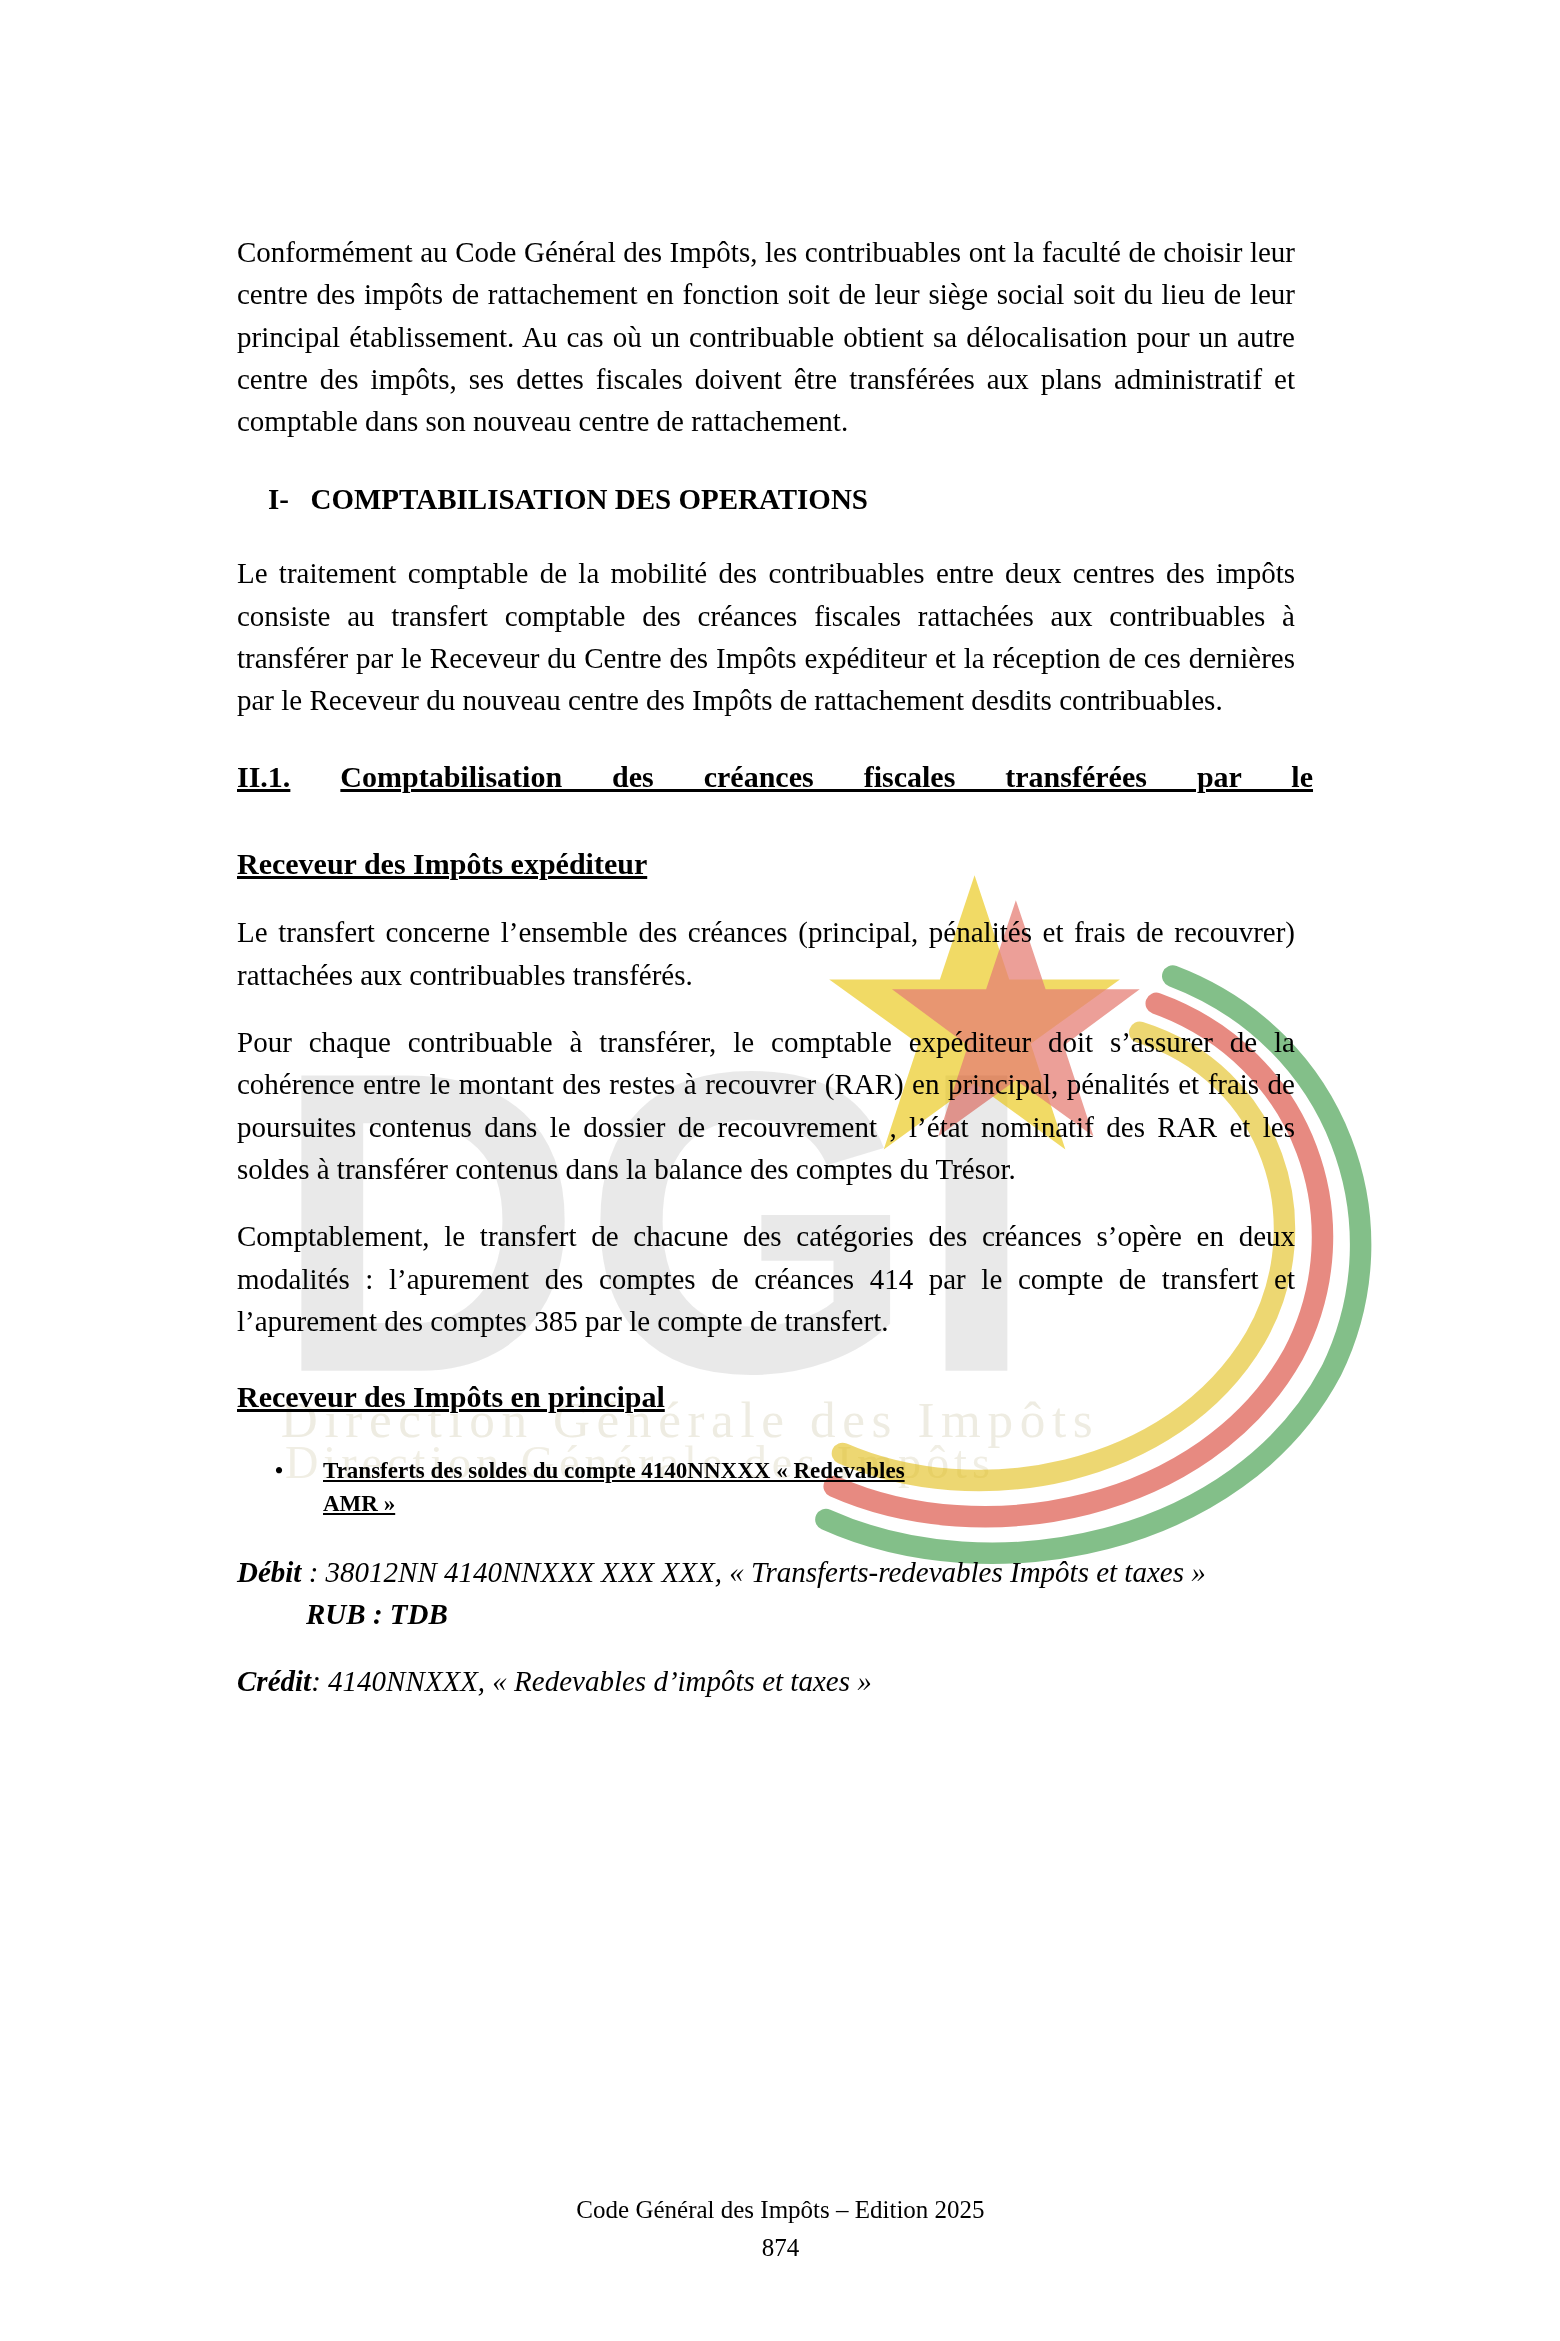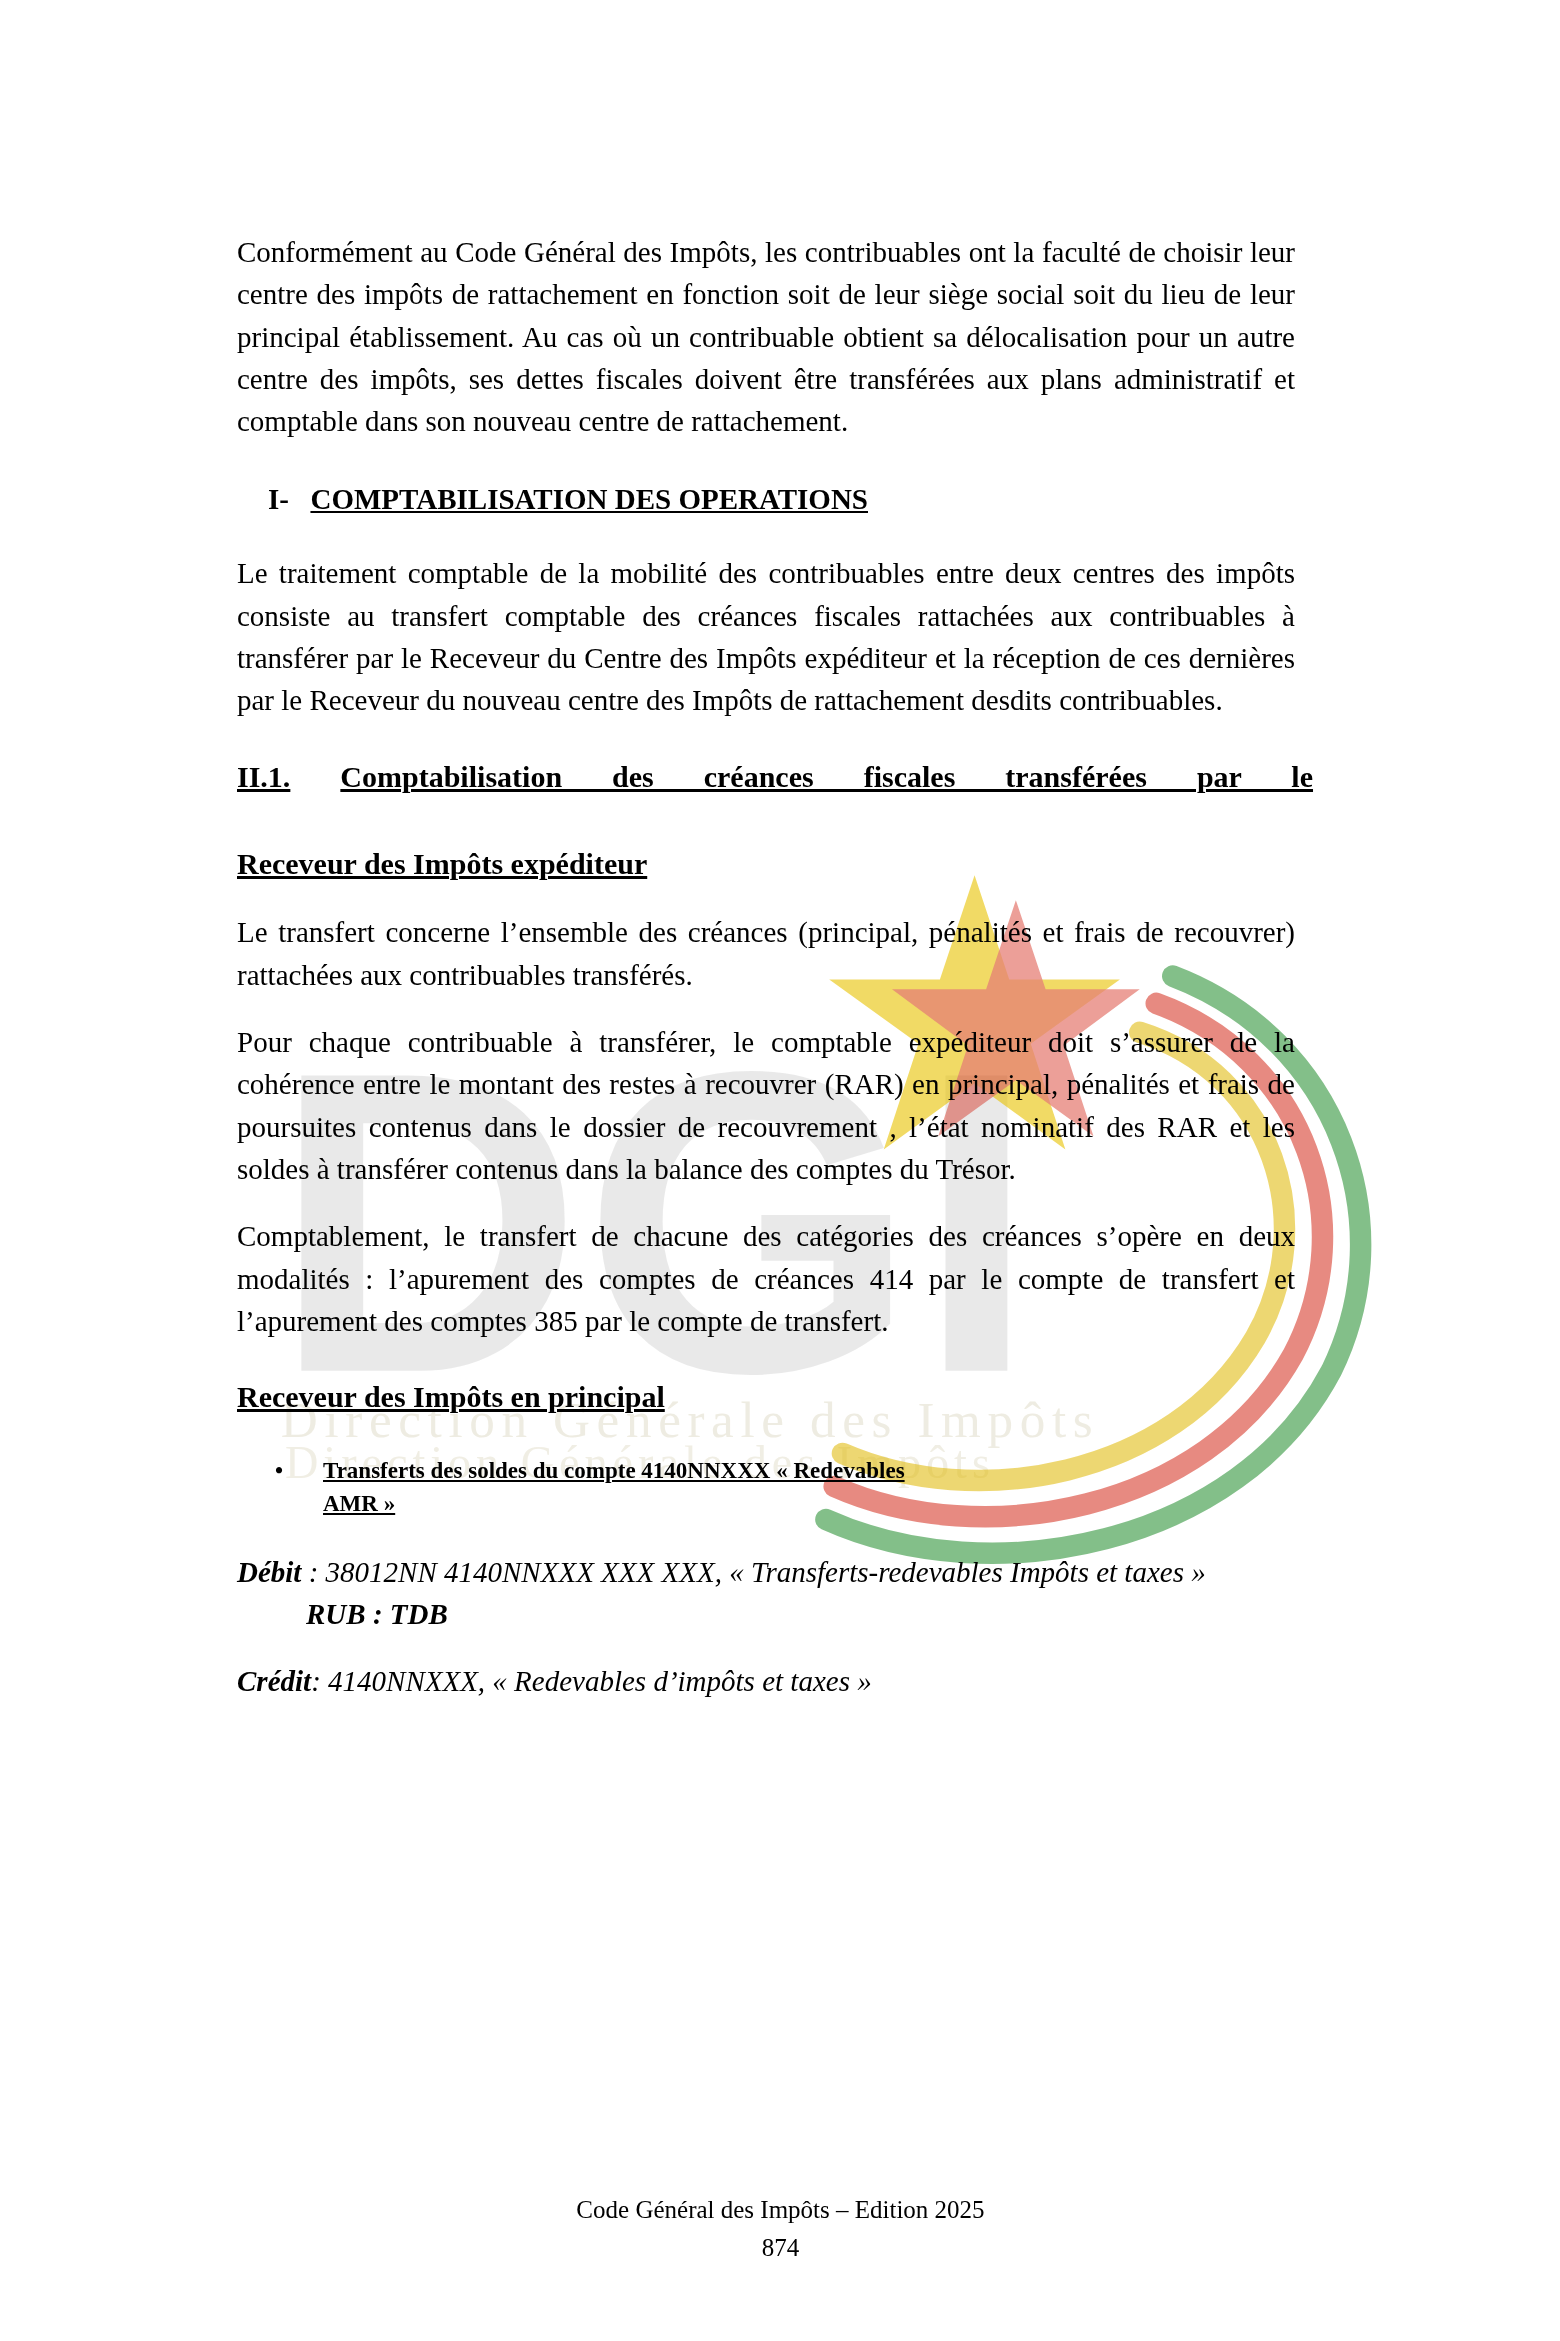--- a/index.html
+++ b/index.html
@@ -44,21 +44,21 @@
   h2.section {
     font-size: 29px;
     font-weight: bold;
     margin: 36px 0 33px 0;
     line-height: 1.4;
     display: flex;
     gap: 21.5px;
     padding-left: 31px;
   }
   h2.section .num { flex: 0 0 auto; }
-  h2.section .ttl { text-decoration: underline; }
+  h2.section .ttl { }
   h3.subhead {
     font-size: 30px;
     font-weight: bold;
     margin: 33px 0 26.4px 0;
     line-height: 1.45;
     text-align: justify;
   }
   h3.subhead .u { text-decoration: underline; }
   h3.subhead .line1 {
     display: block;

